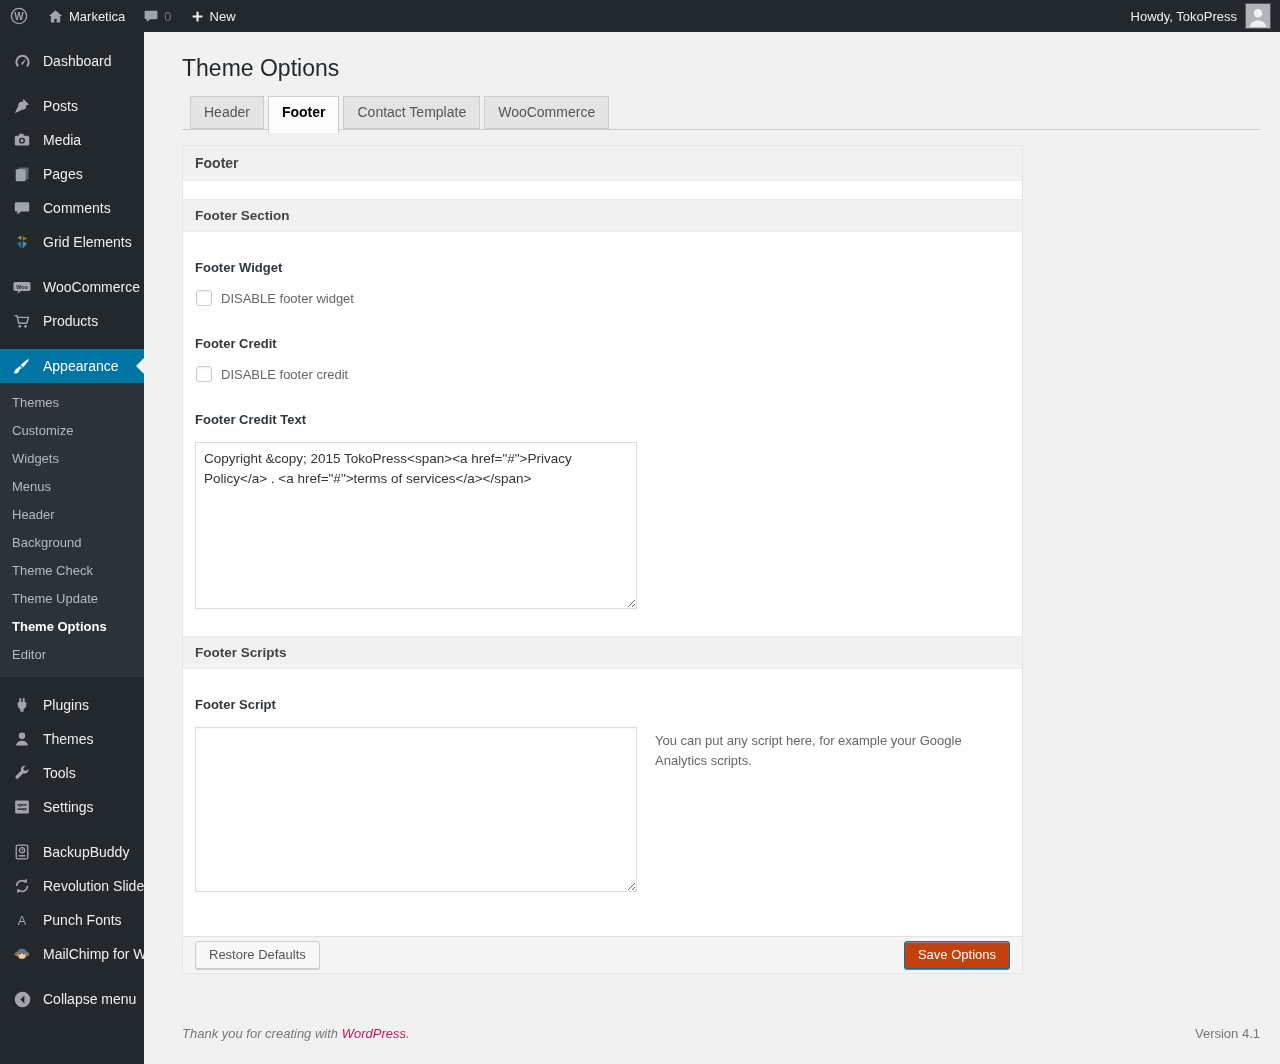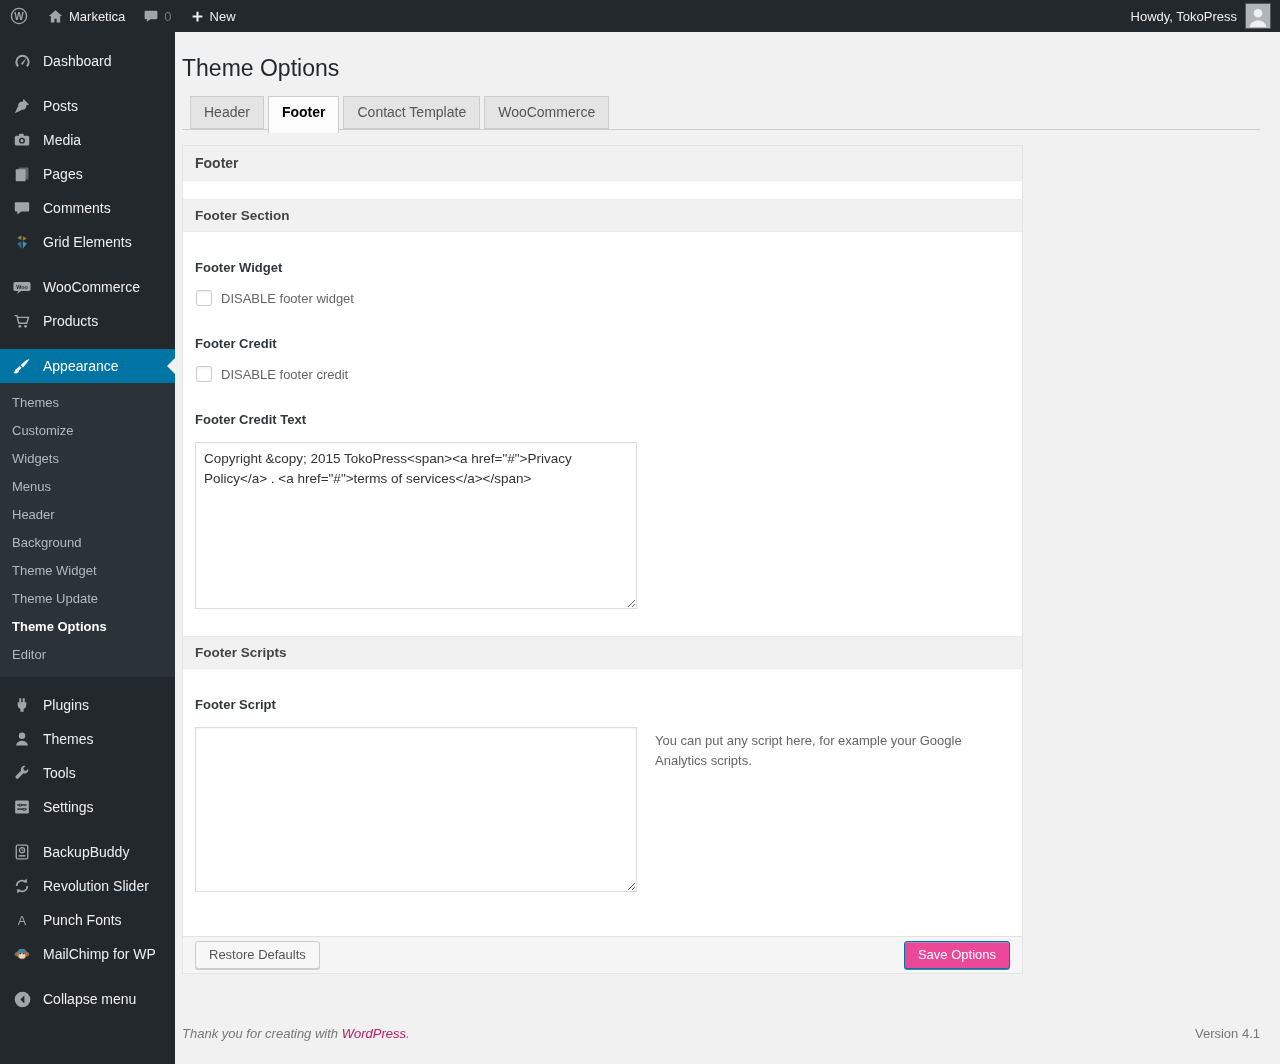--- a/index.html
+++ b/index.html
@@ -19,21 +19,21 @@
   }
   .ab-item { display:flex; align-items:center; height:32px; padding:0 9px; color:#eee; cursor:pointer; }
   .ab-item .ab-icon { display:flex; align-items:center; color:#a0a5aa; }
   .ab-item svg { display:block; }
   .ab-label { margin-left:5px; }
   .ab-count { color:#72777c; margin-left:5px; }
   .ab-right { margin-left:auto; display:flex; align-items:center; }
   .ab-avatar { width:26px; height:26px; margin-left:8px; border:1px solid #53575c; }
   
   #sidebar {
-    position:fixed; left:0; top:32px; bottom:0; width:175px;
+    position:fixed; left:0; top:32px; bottom:0; width:144px;
     background:#23282d; color:#eee; padding-top:12px; z-index:400;
   }
   .menu-item { position:relative; height:34px; display:flex; align-items:center; padding-left:8px; cursor:pointer; font-size:14px; color:#eee; }
   .menu-item .mi-icon { width:28px; display:flex; justify-content:center; color:#a0a5aa; flex:none; }
   .menu-item .mi-label { margin-left:7px; white-space:nowrap; }
   .menu-item.active { background:#0074a2; color:#fff; }
   .menu-item.active .mi-icon { color:#fff; }
   .menu-item.active::after {
     content:""; position:absolute; right:0; top:50%; margin-top:-8px;
     border:8px solid transparent; border-right-color:#f1f1f1;
@@ -87,21 +87,21 @@
   .script-row textarea { height:165px; flex:none; }
   .help-text { width:310px; margin-left:18px; padding-top:4px; color:#666; font-size:13px; line-height:1.55; }
   .section-body.scripts { padding-bottom:44px; }
   .action-bar {
     display:flex; justify-content:space-between; align-items:center;
     background:#f5f5f5; border-top:1px solid #e2e2e2; padding:4px 12px;
   }
   .button { font-family:"Liberation Sans", sans-serif; font-size:13px; padding:5px 13px; border-radius:3px; cursor:pointer; line-height:16px; }
   .button-secondary { background:#f7f7f7; border:1px solid #ccc; color:#555; box-shadow:0 1px 0 #ccc; }
   .button-primary {
-    background:#ec4899; border:1px solid #0074a2; color:#fff;
+    background:#c2410c; border:1px solid #0074a2; color:#fff;
     box-shadow:inset 0 1px 0 rgba(120,200,230,.5), 0 1px 0 rgba(0,86,132,.7);
   }
   
   #page-footer { display:flex; justify-content:space-between; align-items:flex-end; margin-top:52px; padding-bottom:12px; width:1078px; }
   .footer-thanks { font-style:italic; color:#777; font-size:13px; }
   .footer-thanks .wp-link { color:#be185d; cursor:pointer; }
   .footer-version { color:#777; font-size:13px; }
   svg text { font-family:"Liberation Sans", sans-serif; }
 </style>
 </head>
@@ -243,21 +243,21 @@
       </span>
       <span class="mi-label">Appearance</span>
     </div>
     <div class="submenu">
       <div class="submenu-item">Themes</div>
       <div class="submenu-item">Customize</div>
       <div class="submenu-item">Widgets</div>
       <div class="submenu-item">Menus</div>
       <div class="submenu-item">Header</div>
       <div class="submenu-item">Background</div>
-      <div class="submenu-item">Theme Widget</div>
+      <div class="submenu-item">Theme Check</div>
       <div class="submenu-item">Theme Update</div>
       <div class="submenu-item current">Theme Options</div>
       <div class="submenu-item">Editor</div>
     </div>
     <div class="menu-sep"></div>
     <div class="menu-item">
       <span class="mi-icon">
         <svg width="18" height="18" viewBox="0 0 20 20">
           <path fill="currentColor" d="M7 2.5v4.4H5.2v3.2c0 2 1.2 3.7 3 4.4v3h3.6v-3c1.8-.7 3-2.4 3-4.4V6.9H13V2.5h-2.2v4.4H9.2V2.5z"></path>
         </svg>

